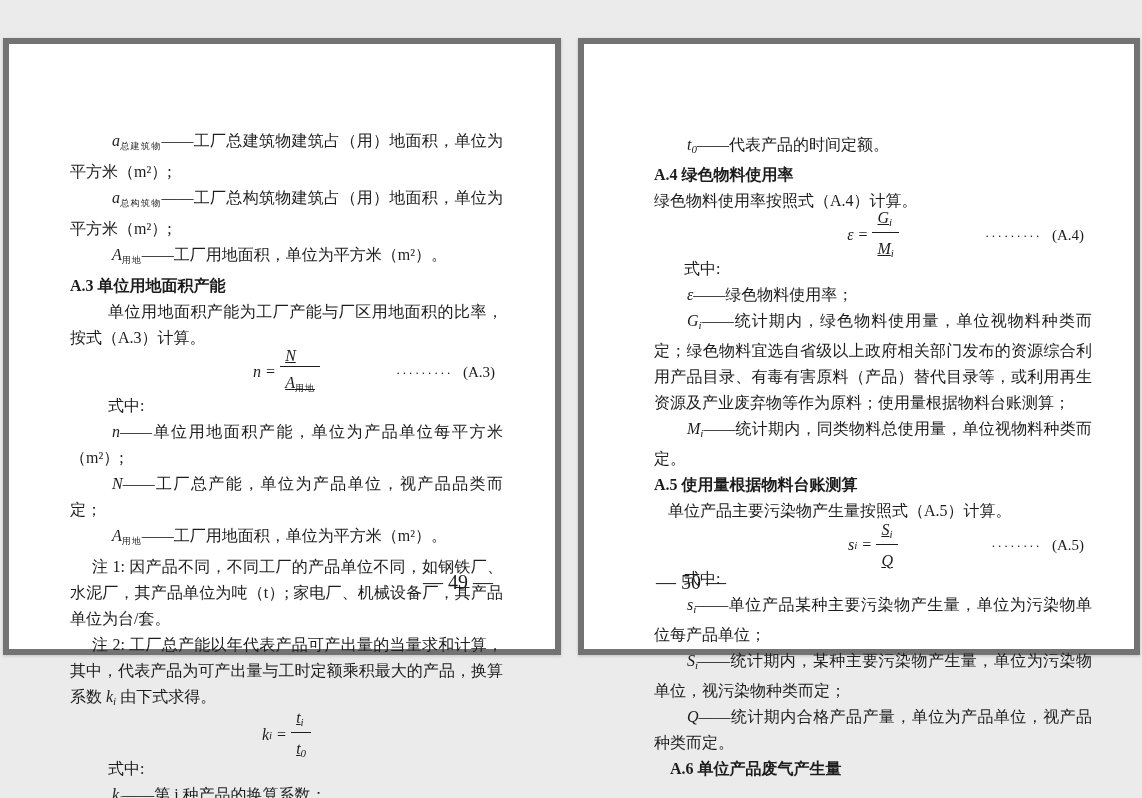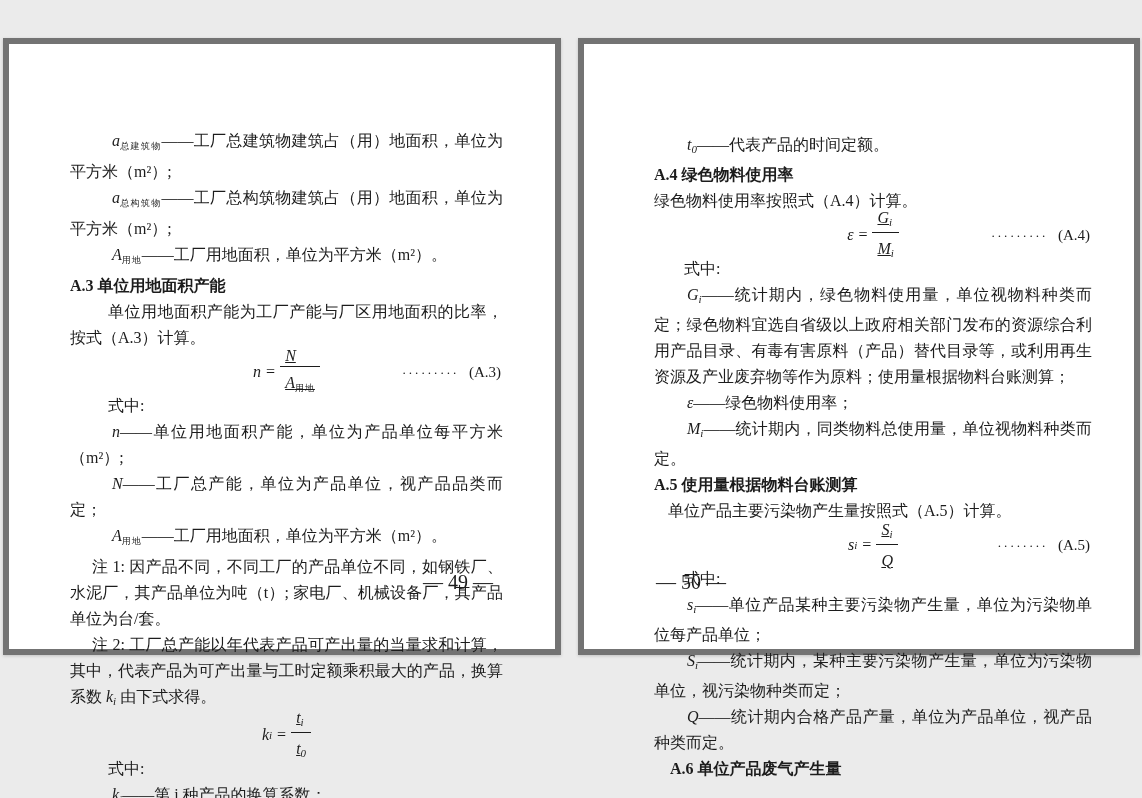--- a/index.html
+++ b/index.html
@@ -38,21 +38,21 @@
   .equation {
     position:relative; height:42px; margin:0;
     display:flex; align-items:center; justify-content:center;
   }
   .eq-main { display:inline-flex; align-items:center; }
   .eq-sign { padding:0 5px; }
   .frac { display:inline-block; vertical-align:middle;text-decoration:underline; }
   .frac .num { display:block; line-height:18px; padding:0 5px 1px; border-bottom:1px solid #1c1c1c; }
   .frac .den { display:block; line-height:18px; padding:7px 5px 0; }
   .eq-ref {
-    position:absolute; right:2px; top:50%; transform:translateY(-50%);
+    position:absolute; right:8px; top:50%; transform:translateY(-50%);
     font-size:15px; white-space:nowrap;
   }
   .eq-dots { letter-spacing:2px; margin-right:10px; font-size:13px; }
   .page-number { position:absolute; bottom:55px; font-size:20px; }
   .page-left  .page-number { right:62px; }
   .page-right .page-number { left:72px; }
 </style>
 </head>
 <body>
 
@@ -131,23 +131,23 @@
           <span class="frac">
             <span class="num"><span class="var">G</span><span class="sub-lat">i</span></span>
             <span class="den"><span class="var">M</span><span class="sub-lat">i</span></span>
           </span>
         </span>
       <span class="eq-ref"><span class="eq-dots">·········</span><span class="eq-label">(A.4)</span></span>
     </div>
 
     <p class="indent-md">式中:</p>
 
+    <p class="indent-lg"><span class="var">ε</span><span>——绿色物料使用率；</span></p>
+
     <p class="indent-lg"><span class="var">G</span><span class="sub-lat">i</span><span>——统计期内，绿色物料使用量，单位视物料种类而定；绿色物料宜选自省级以上政府相关部门发布的资源综合利用产品目录、有毒有害原料（产品）替代目录等，或利用再生资源及产业废弃物等作为原料；使用量根据物料台账测算；</span></p>
-
-    <p class="indent-lg"><span class="var">ε</span><span>——绿色物料使用率；</span></p>
 
     <p class="indent-lg"><span class="var">M</span><span class="sub-lat">i</span><span>——统计期内，同类物料总使用量，单位视物料种类而定。</span></p>
 
     <p class="heading">A.5 使用量根据物料台账测算</p>
 
     <p class="indent-sm">单位产品主要污染物产生量按照式（A.5）计算。</p>
 
     <div class="equation">
       <span class="eq-main">
           <span class="var">s</span>

